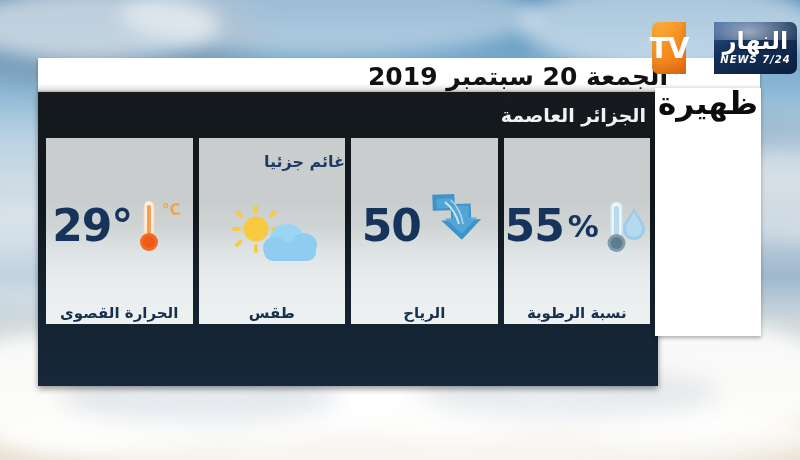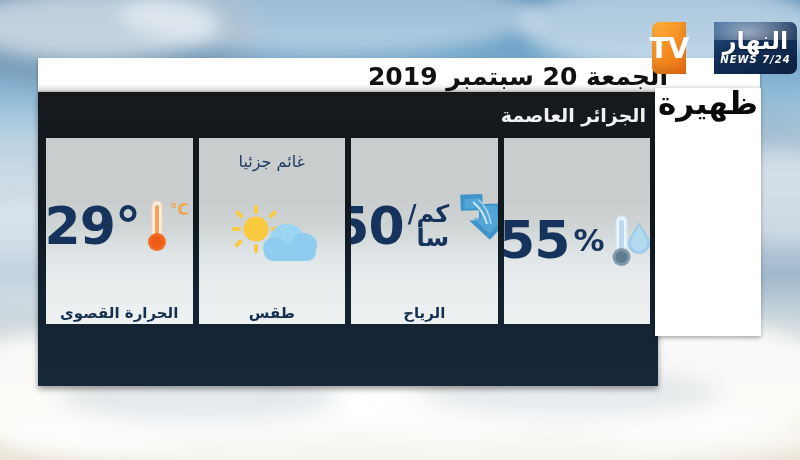--- a/index.html
+++ b/index.html
@@ -145,21 +145,21 @@
     font-size: 15px;
     font-weight: bold;
     color: #16304f;
     direction: rtl;
     line-height: 1;
     white-space: nowrap;
     transform: translateY(3px);
   }
 
   .big-value {
-    font-size: 52px;
+    font-size: 44px;
     font-weight: bold;
     color: #16335c;
     line-height: 1;
     direction: rtl;
     letter-spacing: -1px;
   }
   .unit-text {
     font-size: 24px;
     font-weight: bold;
     color: #16335c;
@@ -170,23 +170,22 @@
     font-size: 31px;
     font-weight: bold;
     color: #16335c;
     line-height: 1;
   }
 
   .cond-text {
     position: absolute;
     top: 14px;
     left: 0; right: 0;
-    text-align: center;
     font-size: 16px;
-    font-weight: normal;
+    font-weight: bold;
     color: #1d3b63;
     direction: rtl;
   }
 
   .icon-wrap { display: flex; align-items: center; justify-content: center; }
 
   
   .daypart-panel {
     position: absolute;
     left: 655px;
@@ -328,35 +327,37 @@
                 <circle cx="13.5" cy="49" r="9" fill="#7e9aab"></circle>
                 <circle cx="13.5" cy="49" r="6" fill="#5d7c8f"></circle>
                 <path d="M31 14 C 38 26, 42 30, 42 35 a 11 11 0 0 1 -22 0 c 0 -5, 4 -9, 11 -21 z" fill="#9ecbe8"></path>
                 <path d="M31 18 C 36 27, 39 31, 39 35 a 8 8 0 0 1 -16 0 c 0 -4, 3 -8, 8 -17 z" fill="#b4daf0"></path>
               </g>
             </svg>
           </span>
           <span class="pct-sign">%</span>
           <span class="big-value">55</span>
         </div>
+        <div class="panel-foot">
+          <span class="panel-label">نسبة الرطوبة</span>
+        </div>
       </div>
 
       <div class="panel">
         <div class="panel-body">
           <span class="icon-wrap" style="margin-bottom:22px;">
             <svg width="62" height="62" viewBox="0 0 62 62">
               <g>
                 <path d="M8 10 L30 10 L30 20 L46 20 L46 36 L56 36 L36 56 L16 36 L26 36 L26 26 L8 26 Z" fill="#3f93c9" transform="rotate(-2 31 31)"></path>
                 <path d="M12 14 L28 14 L28 22 L44 22 L44 34 L52 34 L36 50 L20 34 L28 34 L28 24 L12 24 Z" fill="#56a8d8" opacity="0.85" transform="rotate(-2 31 31)"></path>
                 <path d="M20 18 q 10 8 14 22" stroke="#d7eefb" stroke-width="2" fill="none" opacity="0.9"></path>
                 <path d="M26 16 q 10 10 12 24" stroke="#d7eefb" stroke-width="1.6" fill="none" opacity="0.7"></path>
               </g>
             </svg>
           </span>
-          <span class="unit-text">كم/سا</span>
           <span class="big-value">50</span>
         </div>
         <div class="panel-foot">
           <span class="panel-label">الرياح</span>
         </div>
       </div>
 
       <div class="panel">
         <span class="cond-text">غائم جزئيا</span>
         <div class="panel-body" style="padding-top:34px;">

